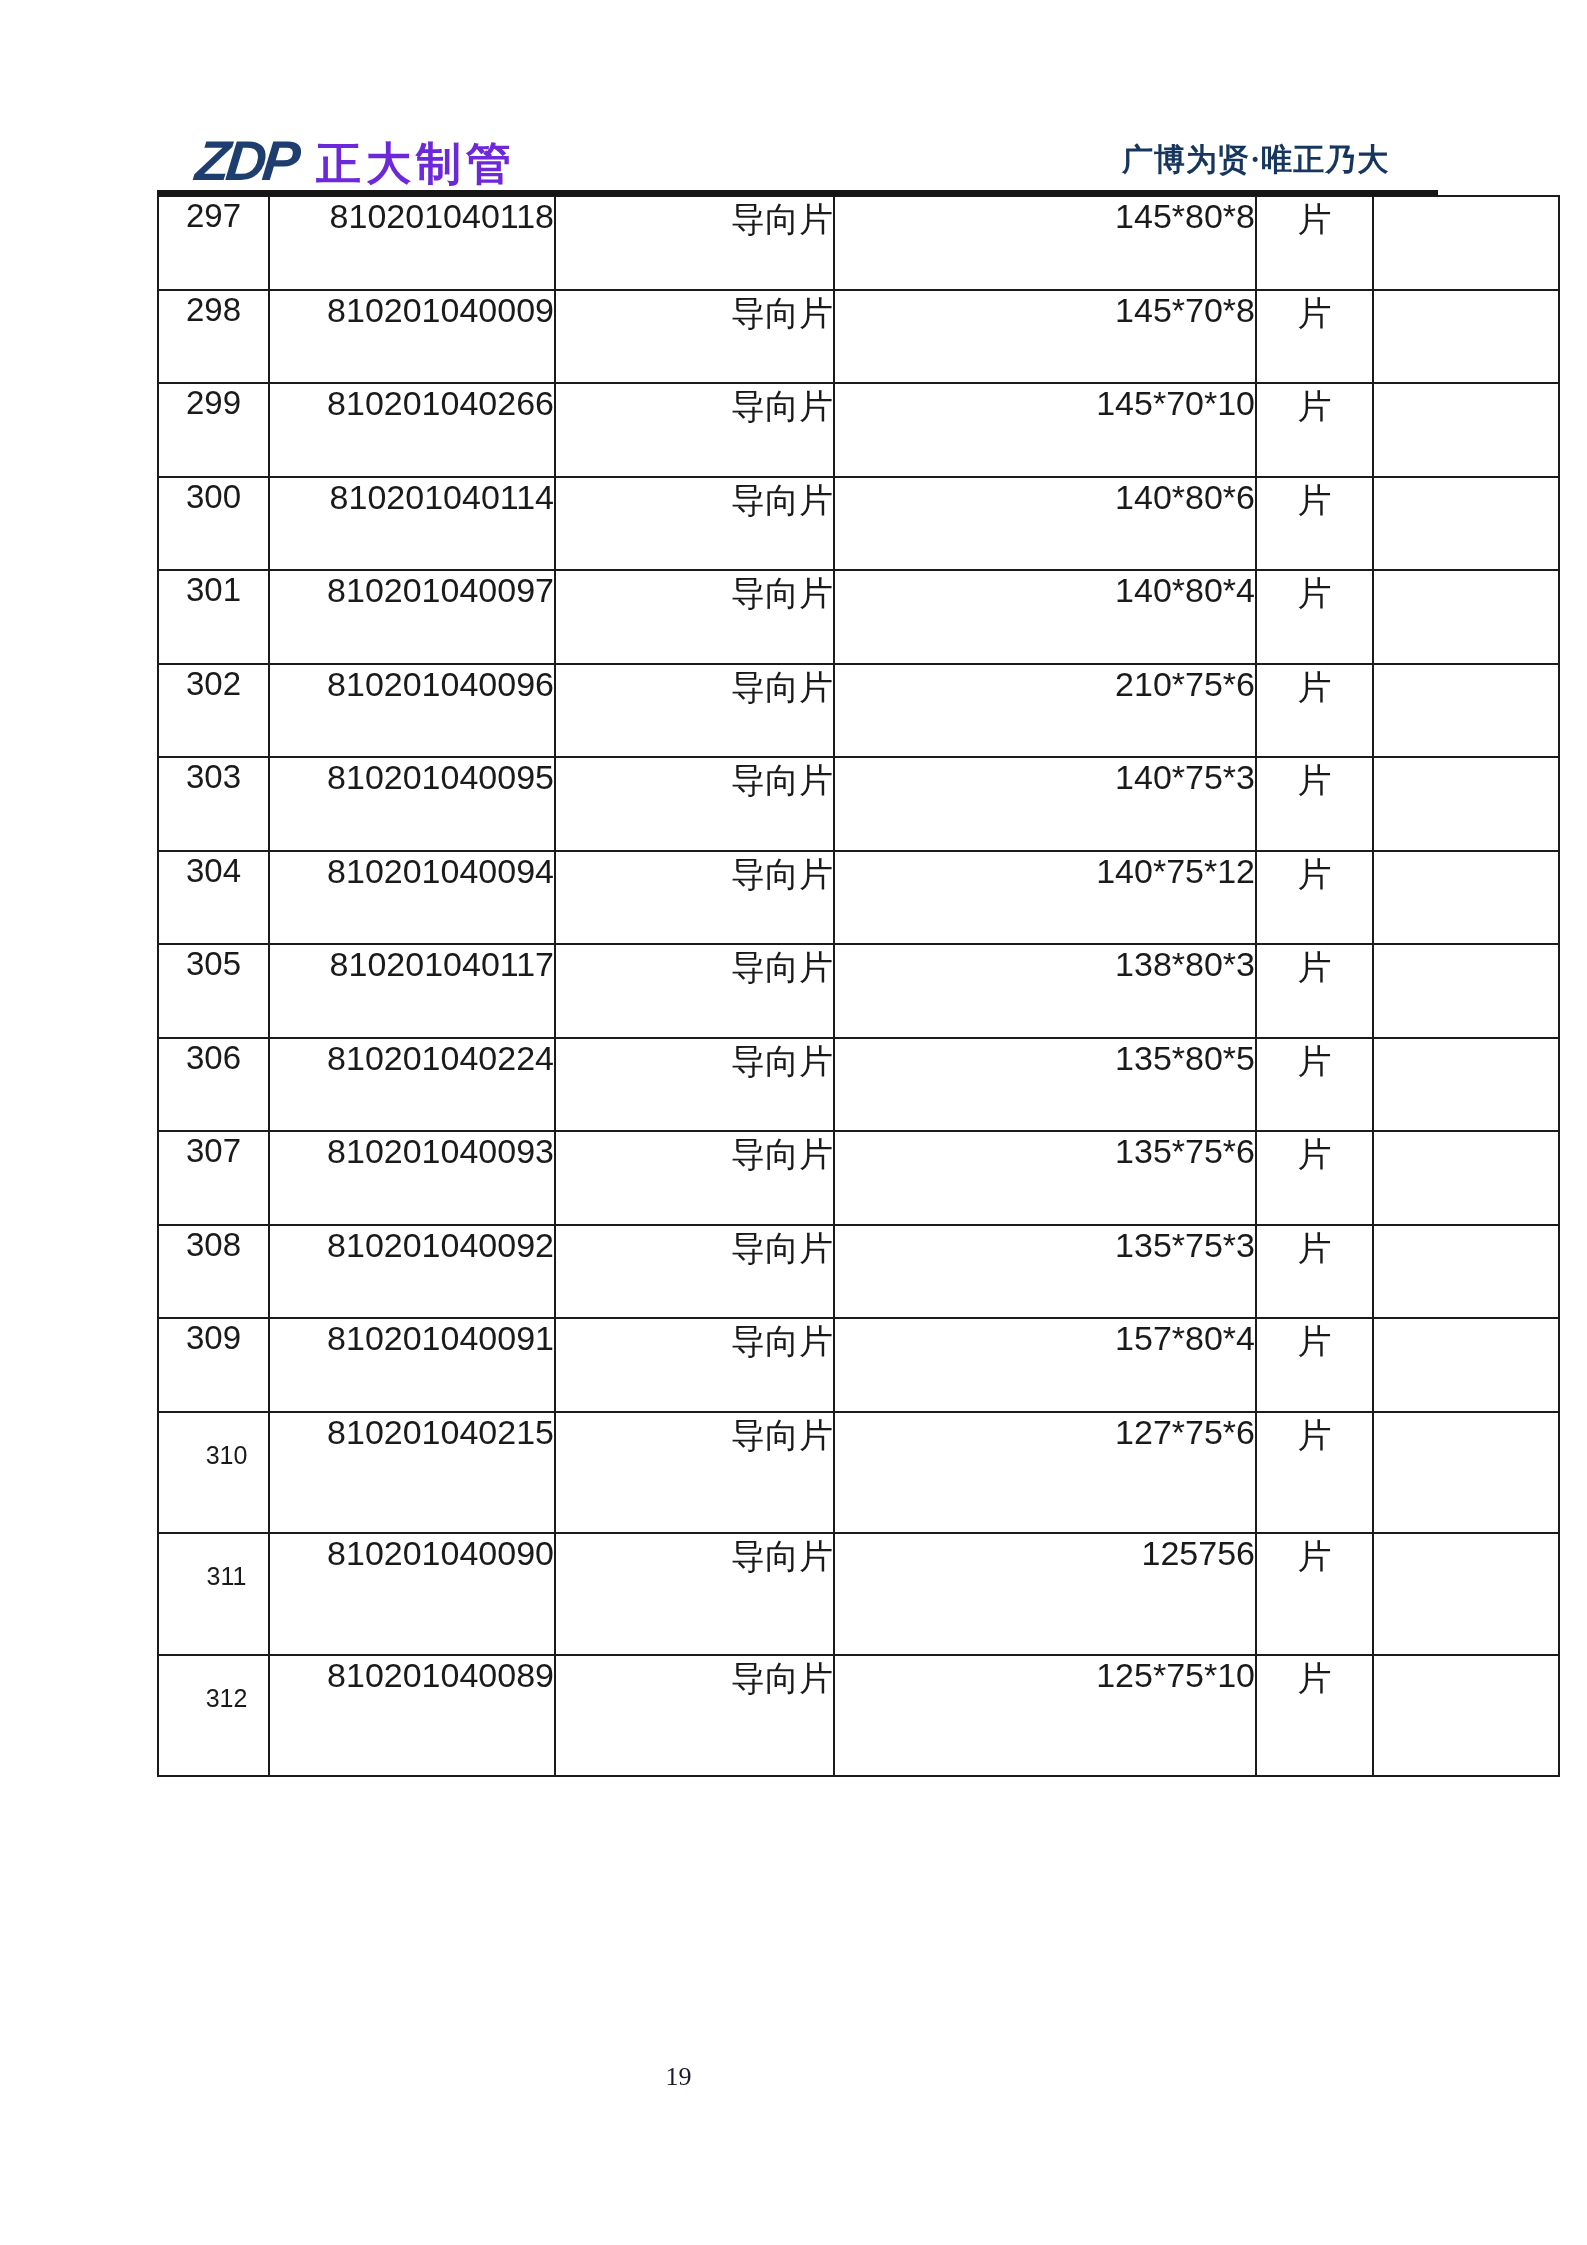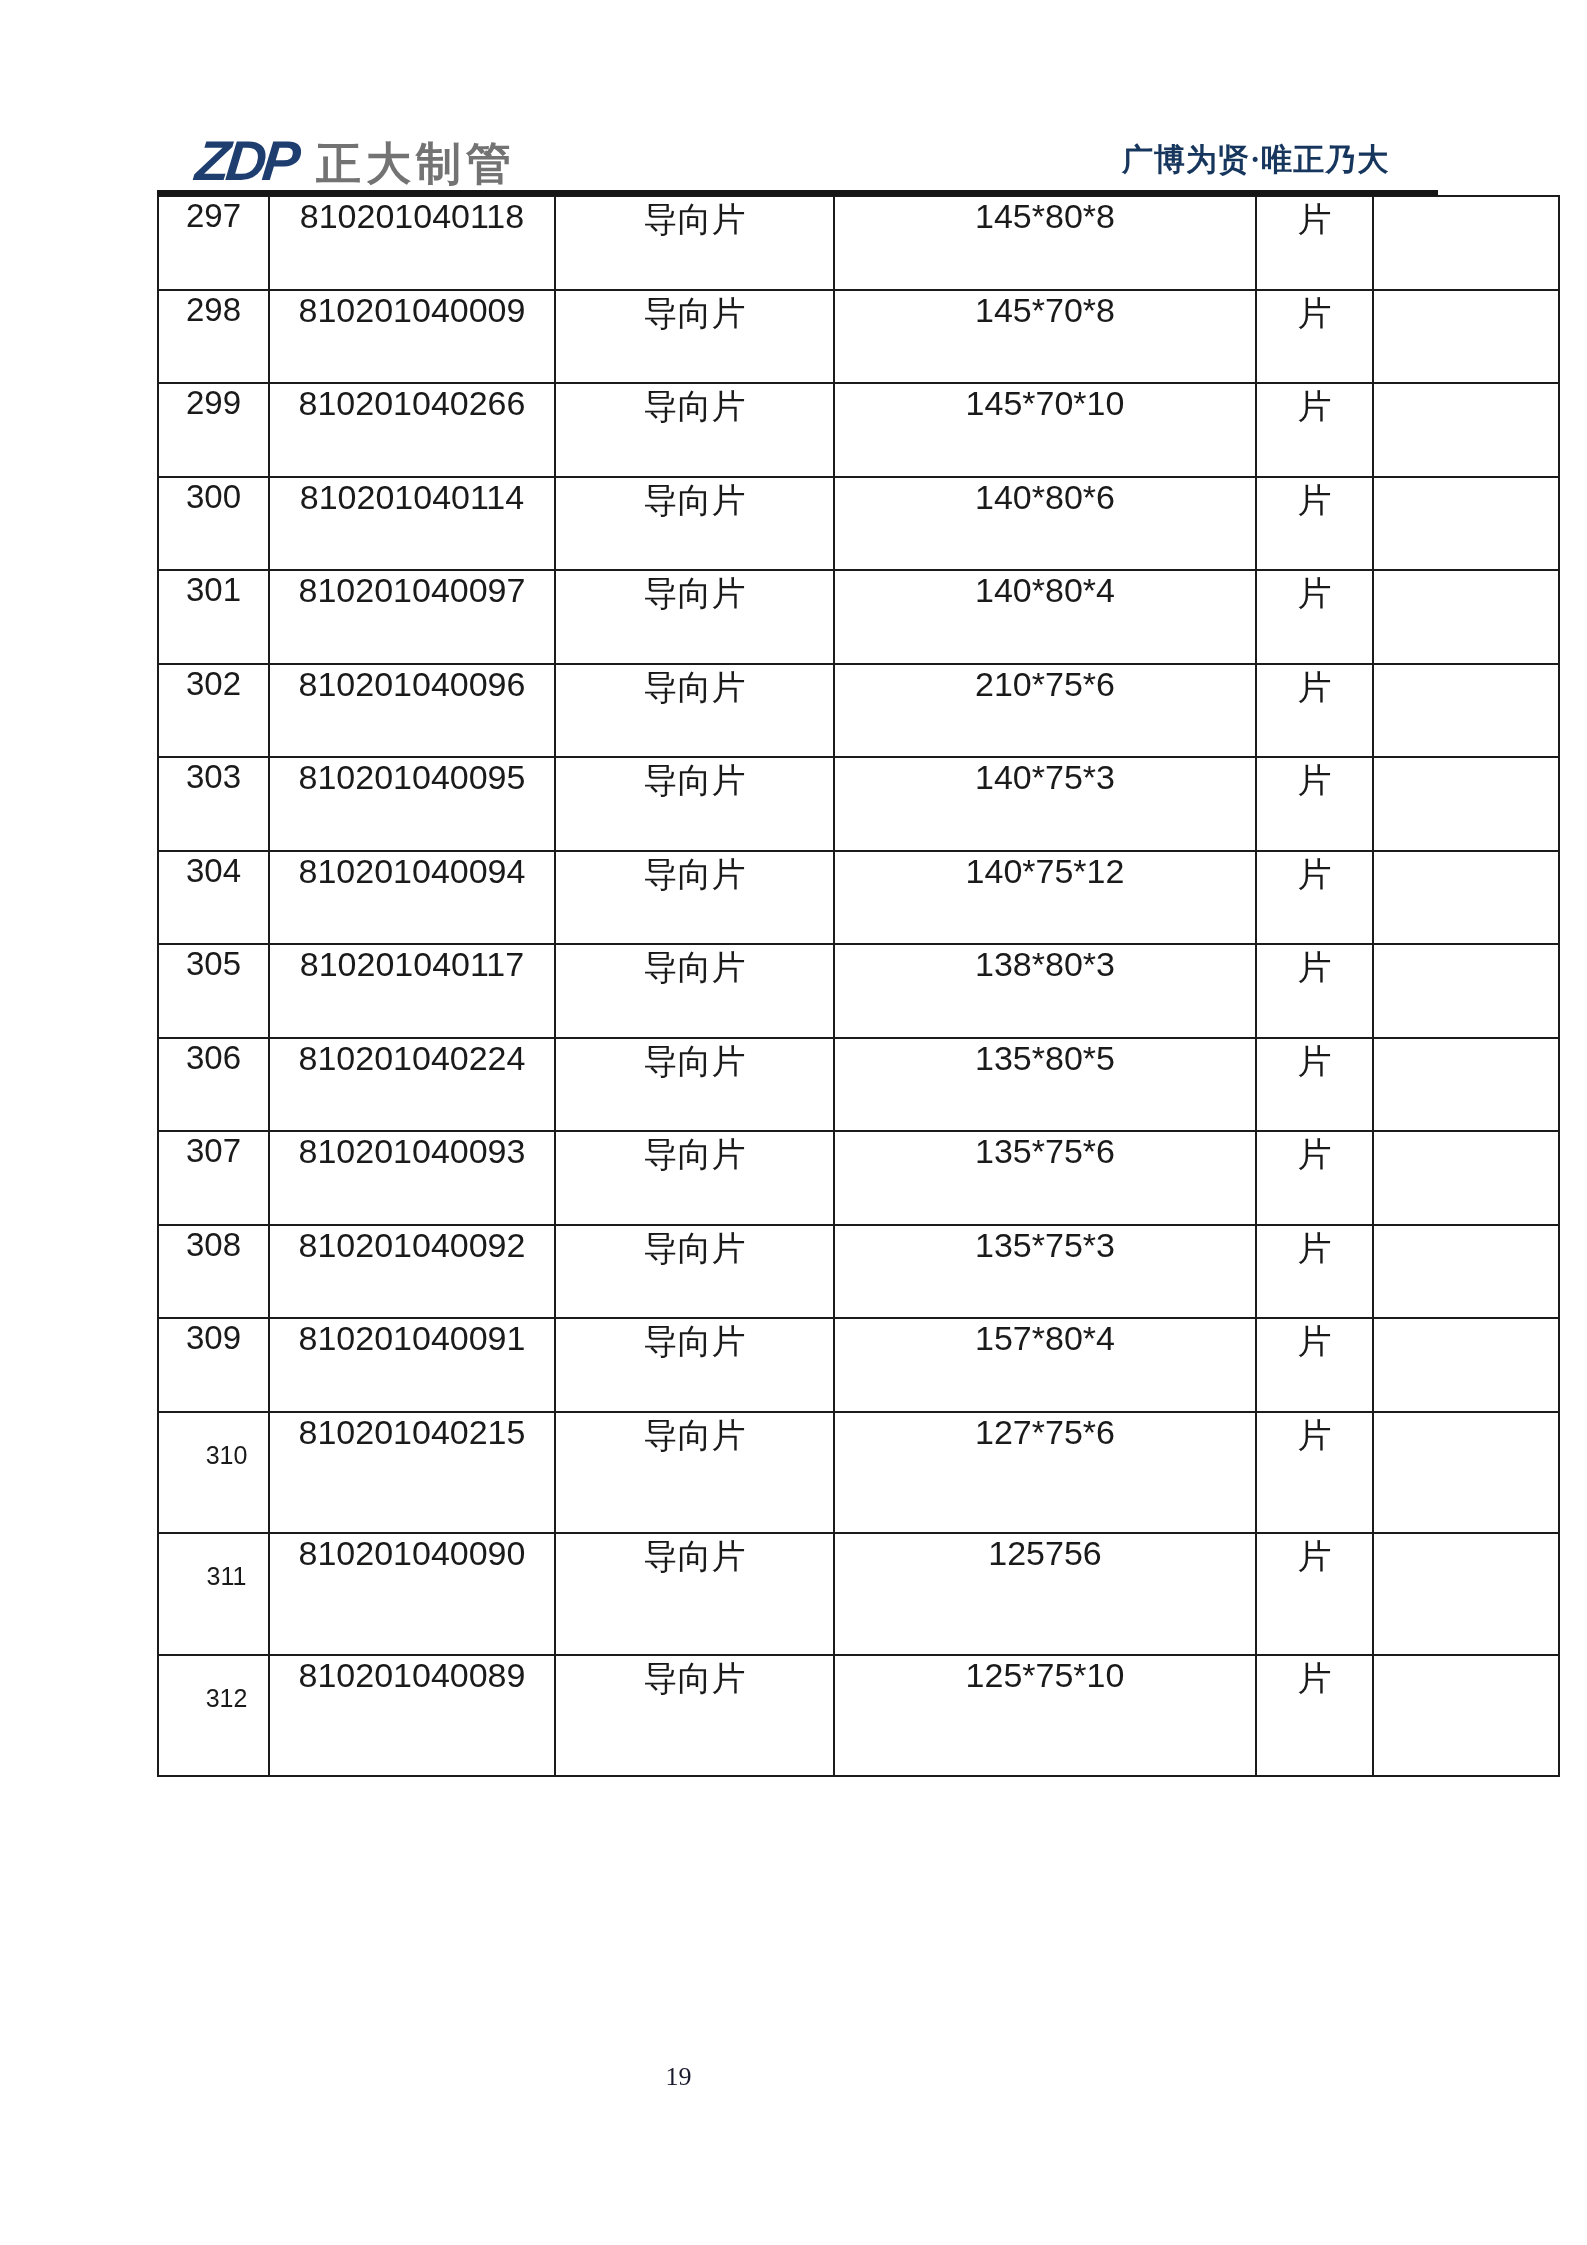--- a/index.html
+++ b/index.html
@@ -22,21 +22,21 @@
     font-size:56px; line-height:0.82;
     letter-spacing:-4px;
     color:#1d3e6f;
     transform:skewX(-6deg);
   }
   .brand .zh {
     font-family:"Liberation Sans", sans-serif;
     font-weight:bold;
     font-size:45px; line-height:1.0;
     letter-spacing:5px;
-    color:#737373;
+    color:#6d28d9;
     margin-left:20px;
     margin-bottom:-2px;
   }
   .slogan {
     position:absolute; left:1122px; top:141px;
     font-family:"Liberation Serif", serif;
     font-weight:bold;
     font-size:31px; line-height:38px;
     letter-spacing:1px;
     color:#17365d;
@@ -72,21 +72,21 @@
     padding-top:21px;
   }
   td.no.small {
     font-size:25px;
     padding-top:28px;
     text-indent:26px;
     border-radius:8px;
   }
   td.code, td.spec, td.name {
     font-size:34px;
-    text-align:center;
+    text-align:right;
     padding-left:14px;
     padding-top:19px;
   }
   td.unit {
     font-size:34px;
     text-align:center;
     padding-top:17px;
   }
 
   

